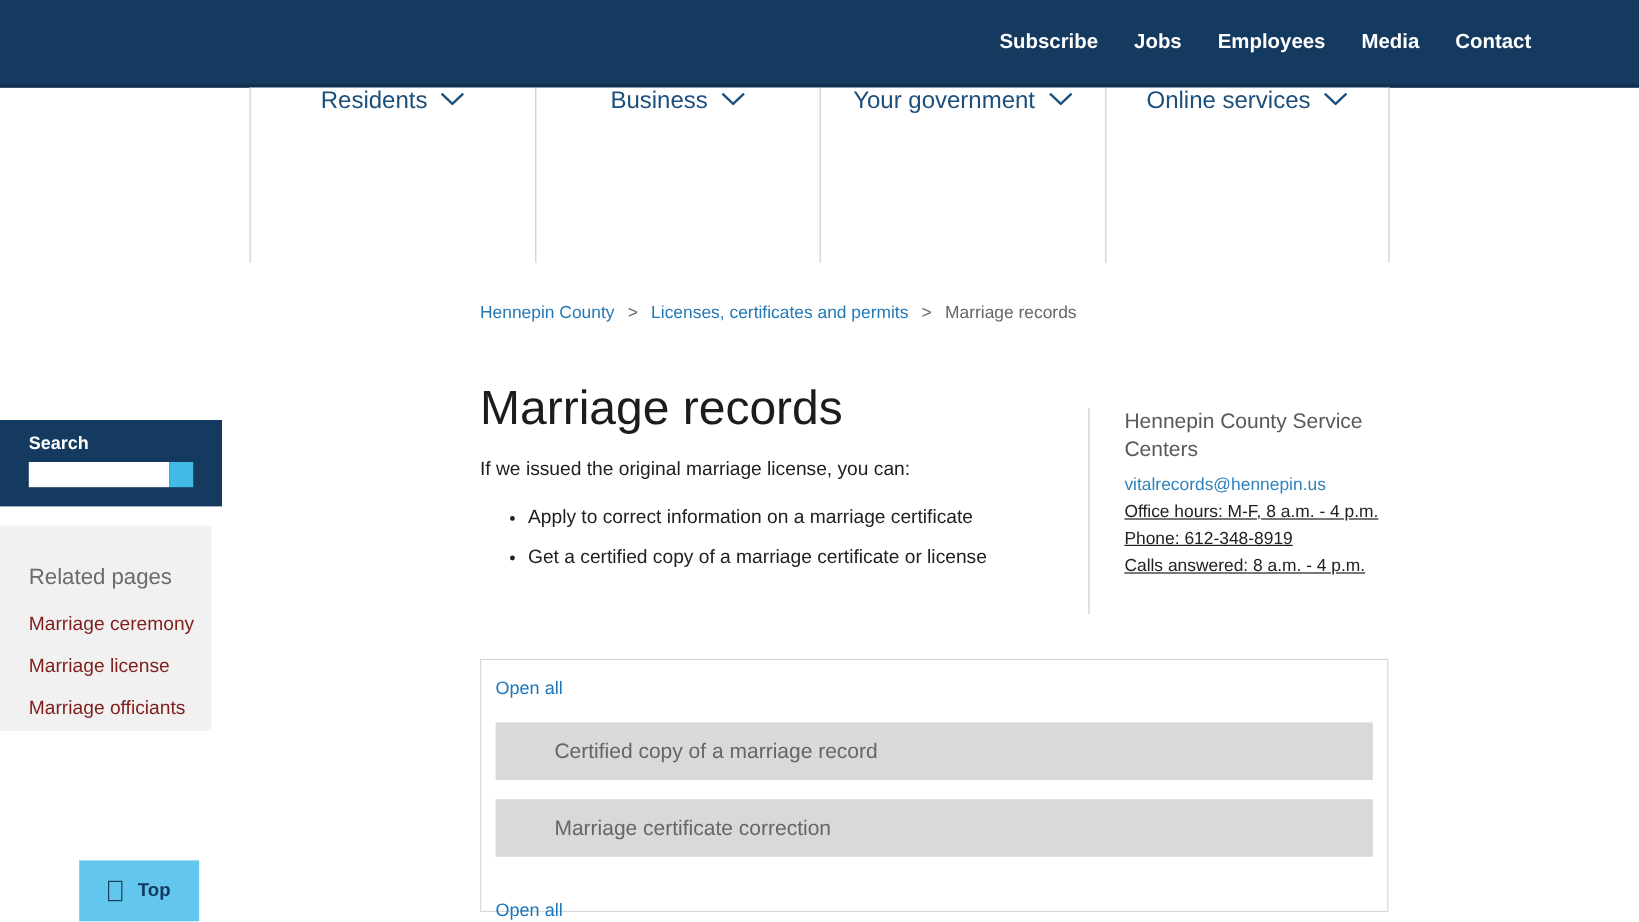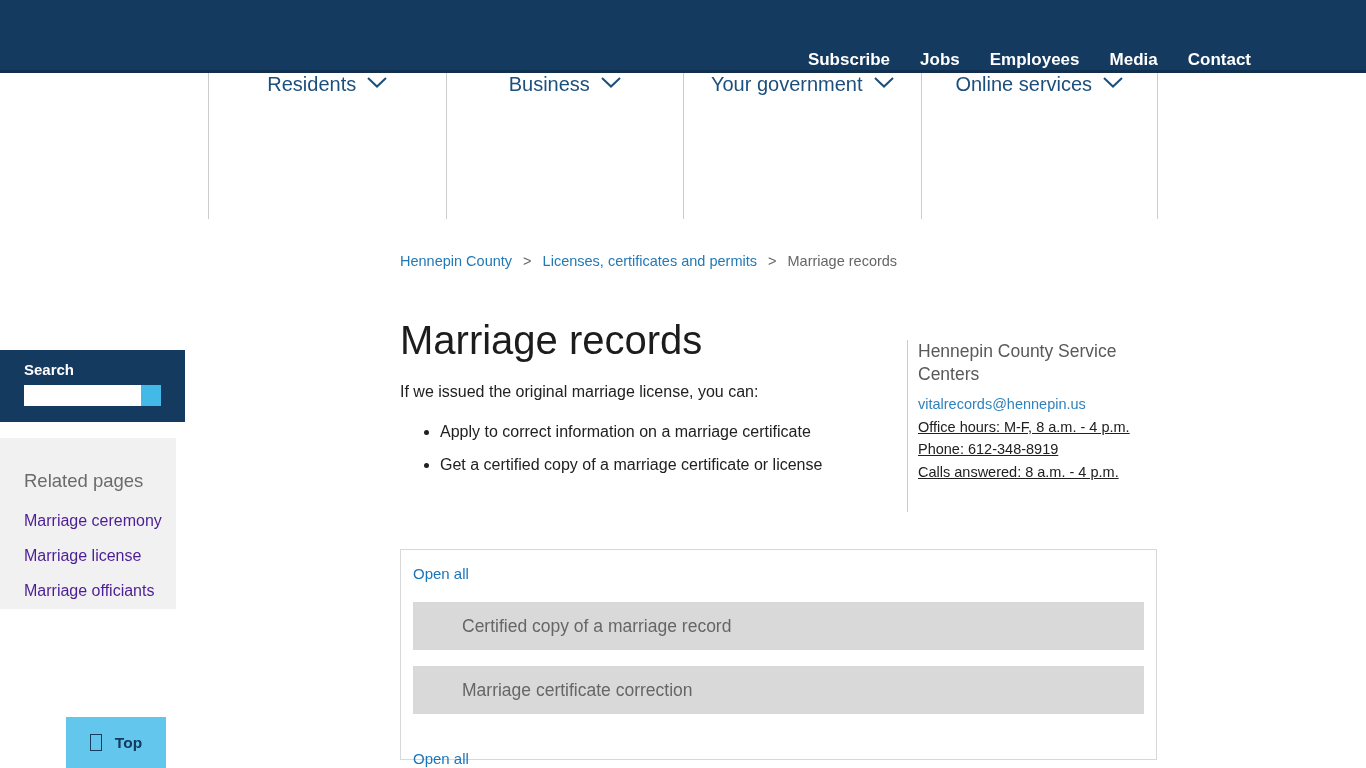--- a/index.html
+++ b/index.html
@@ -10,22 +10,22 @@
     position: relative;
     color: #212121;
   }
 
   
   .topbar {
     position: absolute; top: 0; left: 0;
     width: 1366px; height: 73px;
     background: #153a60;
     border-bottom: 3px solid #112f4f;
-    display: flex; align-items: flex-end; justify-content: flex-end;
-    padding-right: 115px;
+    display: flex; align-items: center; justify-content: flex-end;
+    padding-right: 90px;
   }
   .topbar a {
     color: #ffffff; text-decoration: none;
     font-size: 17px; font-weight: bold;
     margin-left: 30px;
     cursor: pointer;
   }
 
   
   .mainnav {
@@ -86,21 +86,21 @@
     background: #f1f1f1;
     padding: 32px 10px 0 24px;
     margin-top: 16px;
   }
   .related-heading {
     color: #6b6b6b; font-size: 18.5px; font-weight: normal;
     margin-bottom: 20px;
   }
   .related a {
     display: block;
-    color: #4c1d95; font-size: 16px; text-decoration: none;
+    color: #7f1d1d; font-size: 16px; text-decoration: none;
     margin-bottom: 17px; cursor: pointer;
   }
 
   
   .page-title {
     position: absolute; top: 318px; left: 400px;
     font-size: 40px; font-weight: normal; color: #1c1c1c;
   }
   .intro {
     position: absolute; top: 383px; left: 400px;
@@ -113,21 +113,21 @@
   .bullets li {
     font-size: 16px; color: #212121;
     margin-left: 40px; margin-bottom: 15px;
   }
 
   
   .contact {
     position: absolute; top: 340px; left: 907px;
     width: 252px; min-height: 172px;
     border-left: 1px solid #cccccc;
-    padding-left: 10px;
+    padding-left: 29px;
   }
   .contact-heading {
     color: #595959; font-size: 17.5px; font-weight: normal;
     line-height: 23px; margin-bottom: 7px;
   }
   .contact-line {
     font-size: 14.5px; color: #212121;
     line-height: 22.5px;
     text-decoration: underline;
   }

